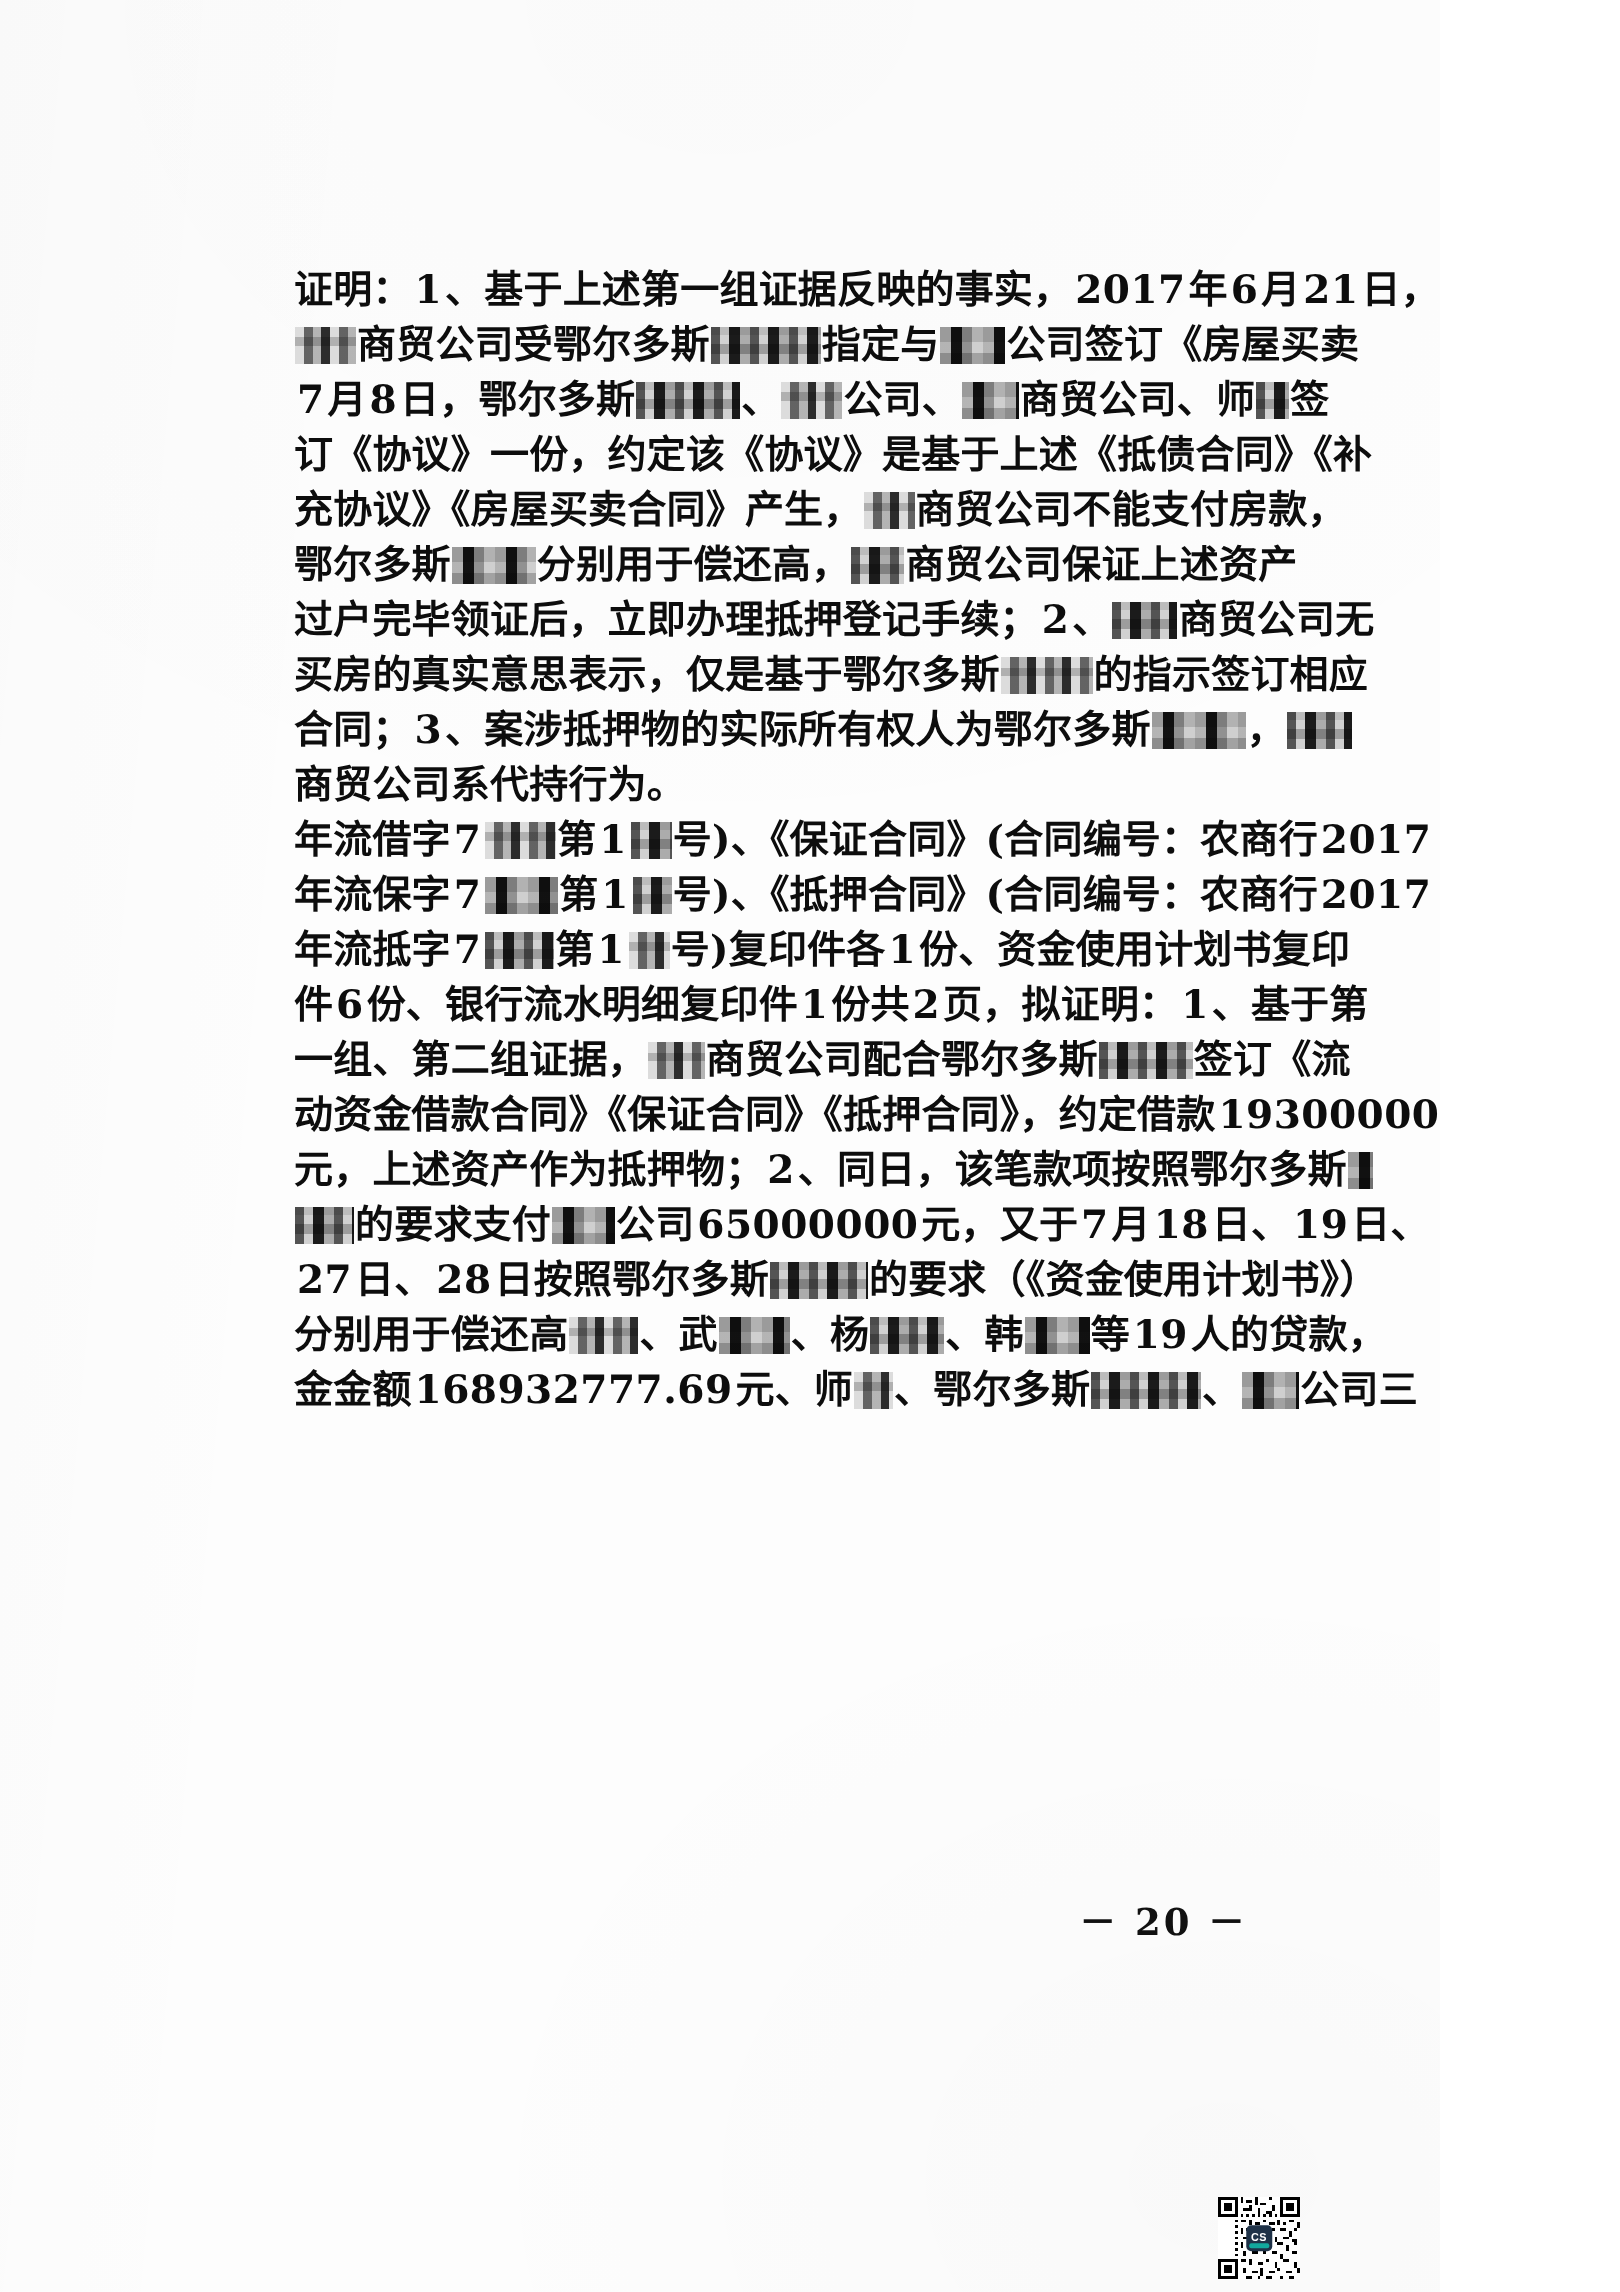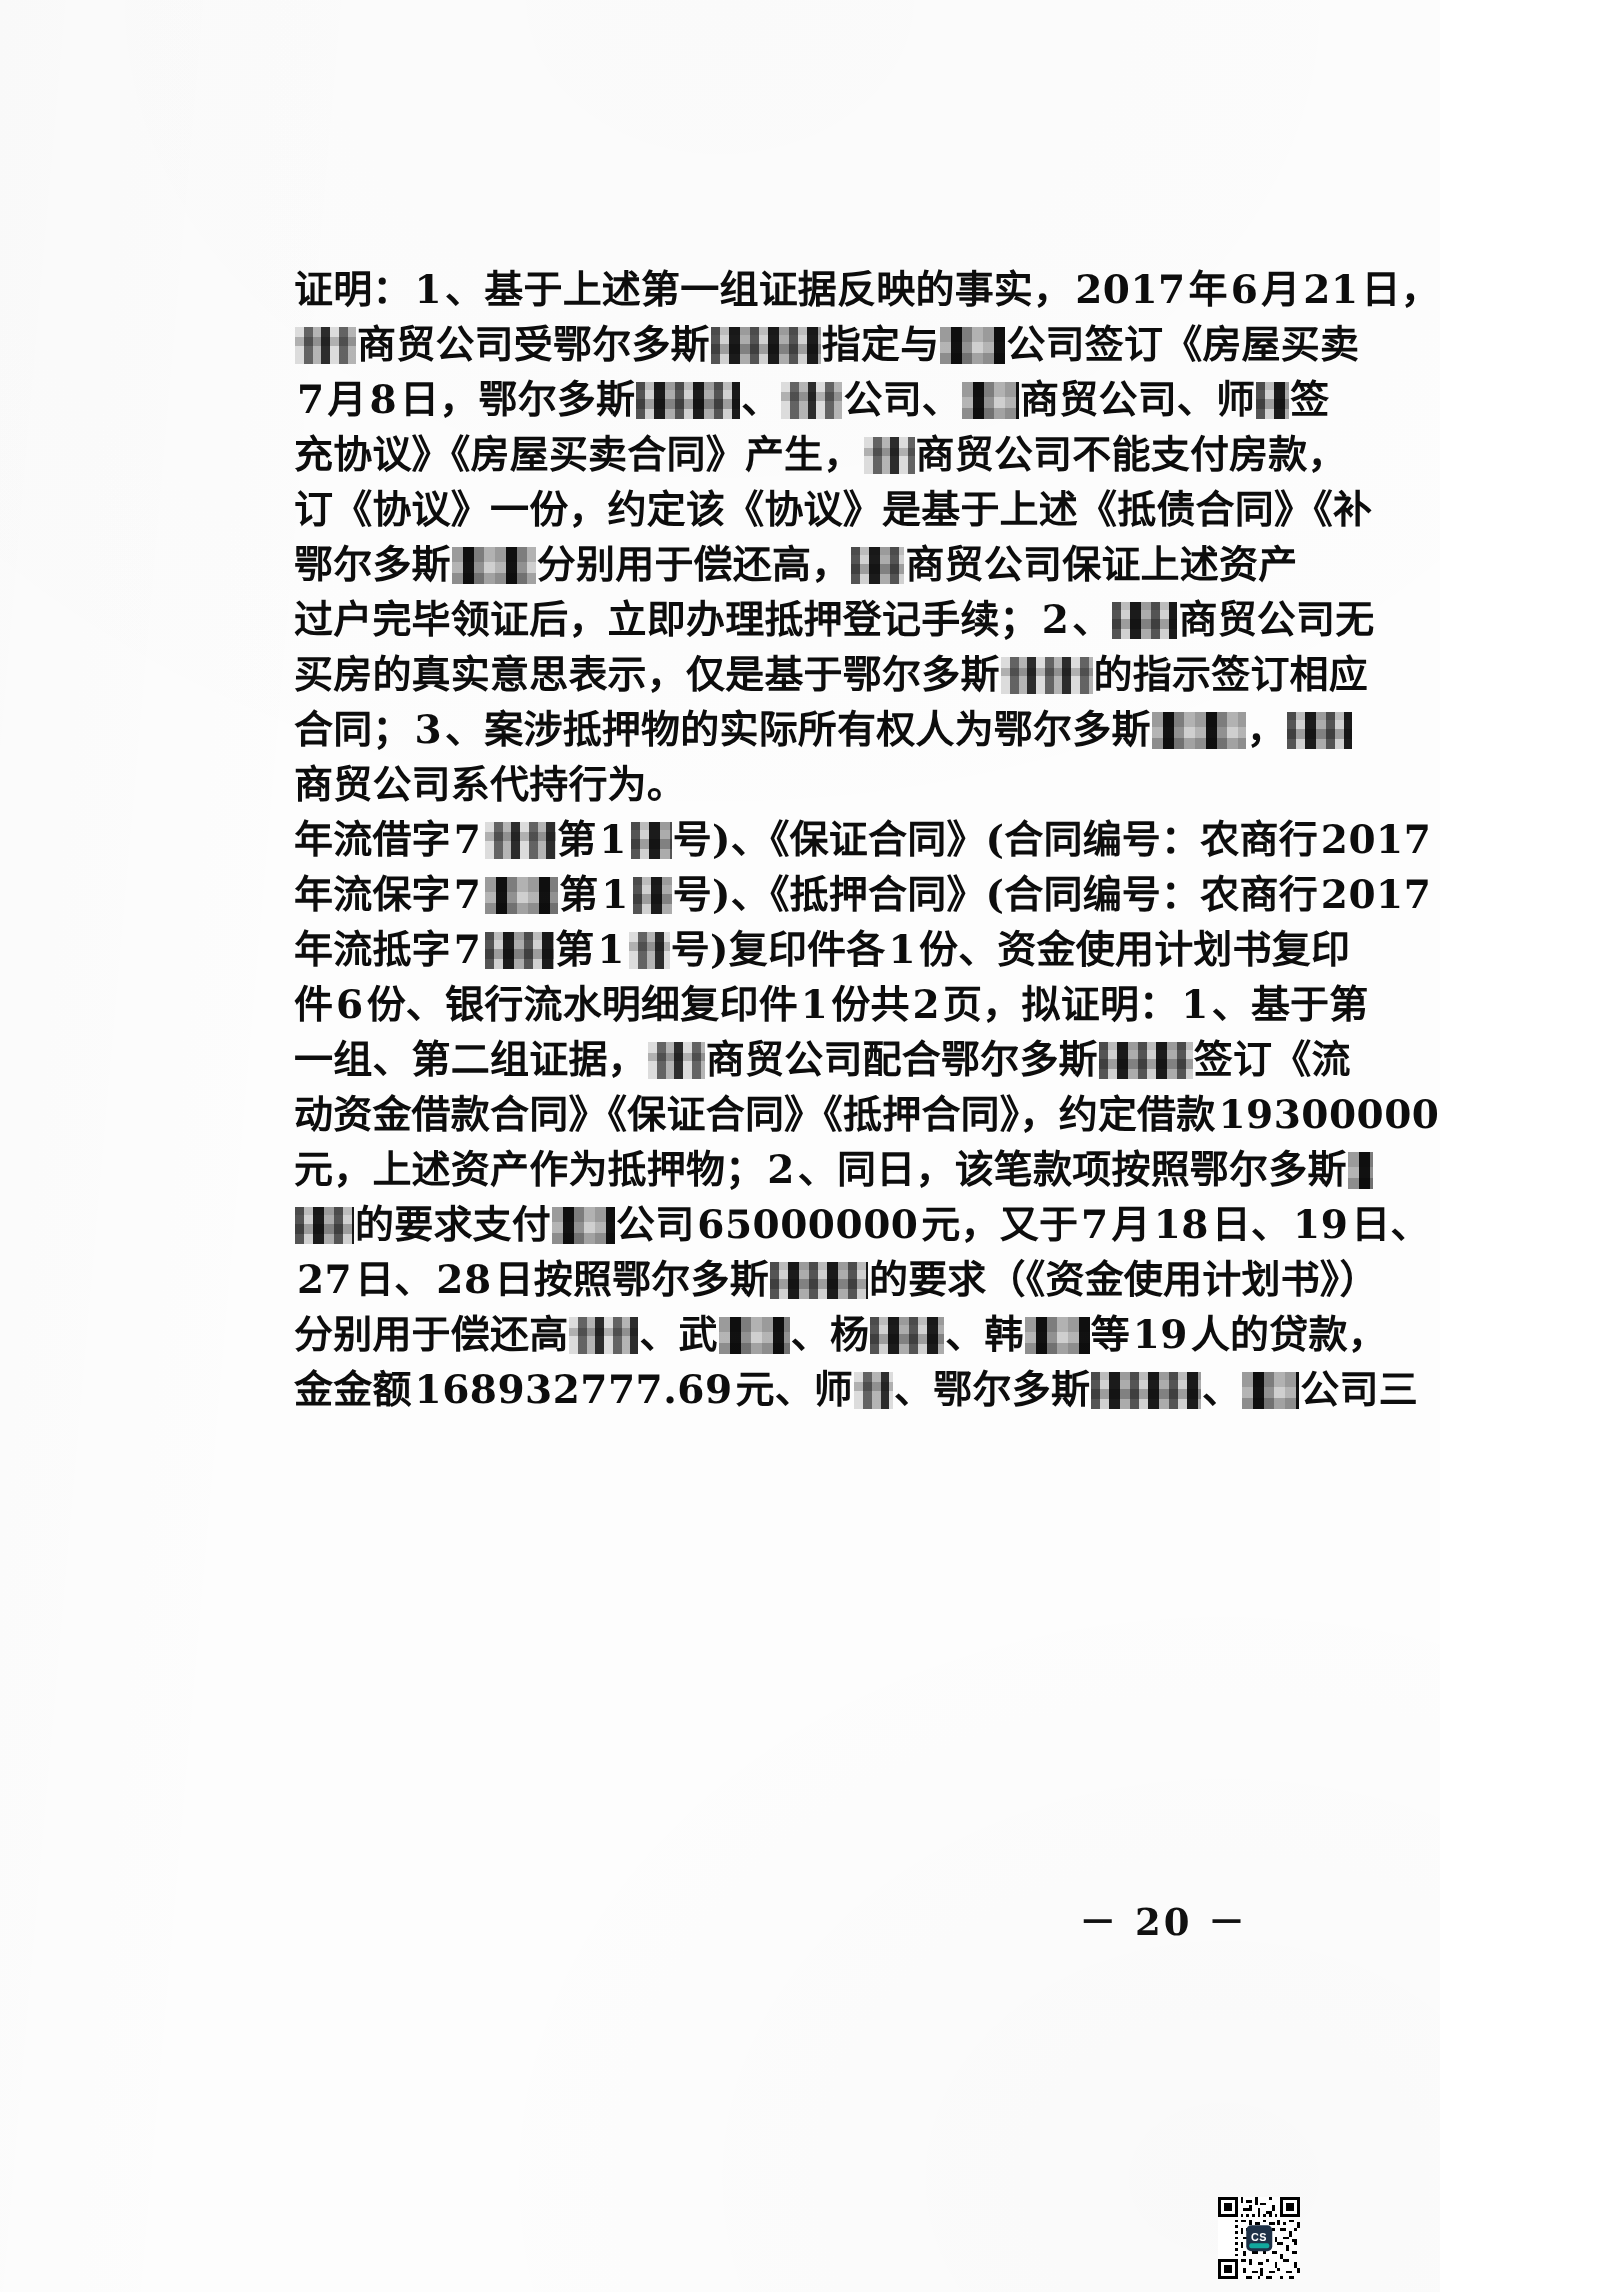--- a/index.html
+++ b/index.html
@@ -188,22 +188,22 @@
 </style>
 </head>
 <body>
 
 <div class="page">
 
   <div class="body-block">
       <div class="doc-line"><span class="seg">证明：</span><span class="seg num">1</span><span class="seg">、基于上述第一组证据反映的事实，</span><span class="seg num">2017</span><span class="seg">年</span><span class="seg num">6</span><span class="seg">月</span><span class="seg num">21</span><span class="seg">日，</span></div>
       <div class="doc-line"><span class="redact " style="width: 61px;"></span><span class="seg">商贸公司受鄂尔多斯</span><span class="redact v2" style="width: 110px;"></span><span class="seg">指定与</span><span class="redact v3" style="width: 65px;"></span><span class="seg">公司签订《房屋买卖</span></div>
       <div class="doc-line"><span class="seg num">7</span><span class="seg">月</span><span class="seg num">8</span><span class="seg">日，鄂尔多斯</span><span class="redact v2" style="width: 104px;"></span><span class="seg">、</span><span class="redact " style="width: 61px;"></span><span class="seg">公司、</span><span class="redact v3" style="width: 57px;"></span><span class="seg">商贸公司、师</span><span class="redact v2" style="width: 33px;"></span><span class="seg">签</span></div>
+      <div class="doc-line"><span class="seg">订《协议》一份，约定该《协议》是基于上述《抵债合同》《补</span></div>
       <div class="doc-line"><span class="seg">充协议》《房屋买卖合同》产生，</span><span class="redact " style="width: 51px;"></span><span class="seg">商贸公司不能支付房款，</span></div>
-      <div class="doc-line"><span class="seg">订《协议》一份，约定该《协议》是基于上述《抵债合同》《补</span></div>
       <div class="doc-line"><span class="seg">鄂尔多斯</span><span class="redact v3" style="width: 84px;"></span><span class="seg">分别用于偿还高，</span><span class="redact v2" style="width: 53px;"></span><span class="seg">商贸公司保证上述资产</span></div>
       <div class="doc-line"><span class="seg">过户完毕领证后，立即办理抵押登记手续；</span><span class="seg num">2</span><span class="seg">、</span><span class="redact v2" style="width: 65px;"></span><span class="seg">商贸公司无</span></div>
       <div class="doc-line"><span class="seg">买房的真实意思表示，仅是基于鄂尔多斯</span><span class="redact " style="width: 92px;"></span><span class="seg">的指示签订相应</span></div>
       <div class="doc-line"><span class="seg">合同；</span><span class="seg num">3</span><span class="seg">、案涉抵押物的实际所有权人为鄂尔多斯</span><span class="redact v3" style="width: 94px;"></span><span class="seg">，</span><span class="redact v2" style="width: 65px;"></span></div>
       <div class="doc-line"><span class="seg">商贸公司系代持行为。</span></div>
       <div class="doc-line"><span class="seg">年流借字</span><span class="seg num">7</span><span class="redact " style="width: 71px;"></span><span class="seg">第</span><span class="seg num">1</span><span class="redact v2" style="width: 41px;"></span><span class="seg">号)、《保证合同》(合同编号：农商行</span><span class="seg num">2017</span></div>
       <div class="doc-line"><span class="seg">年流保字</span><span class="seg num">7</span><span class="redact v3" style="width: 73px;"></span><span class="seg">第</span><span class="seg num">1</span><span class="redact v2" style="width: 39px;"></span><span class="seg">号)、《抵押合同》(合同编号：农商行</span><span class="seg num">2017</span></div>
       <div class="doc-line"><span class="seg">年流抵字</span><span class="seg num">7</span><span class="redact v2" style="width: 69px;"></span><span class="seg">第</span><span class="seg num">1</span><span class="redact " style="width: 41px;"></span><span class="seg">号)复印件各</span><span class="seg num">1</span><span class="seg">份、资金使用计划书复印</span></div>
       <div class="doc-line"><span class="seg">件</span><span class="seg num">6</span><span class="seg">份、银行流水明细复印件</span><span class="seg num">1</span><span class="seg">份共</span><span class="seg num">2</span><span class="seg">页，拟证明：</span><span class="seg num">1</span><span class="seg">、基于第</span></div>
       <div class="doc-line"><span class="seg">一组、第二组证据，</span><span class="redact " style="width: 57px;"></span><span class="seg">商贸公司配合鄂尔多斯</span><span class="redact v2" style="width: 94px;"></span><span class="seg">签订《流</span></div>

